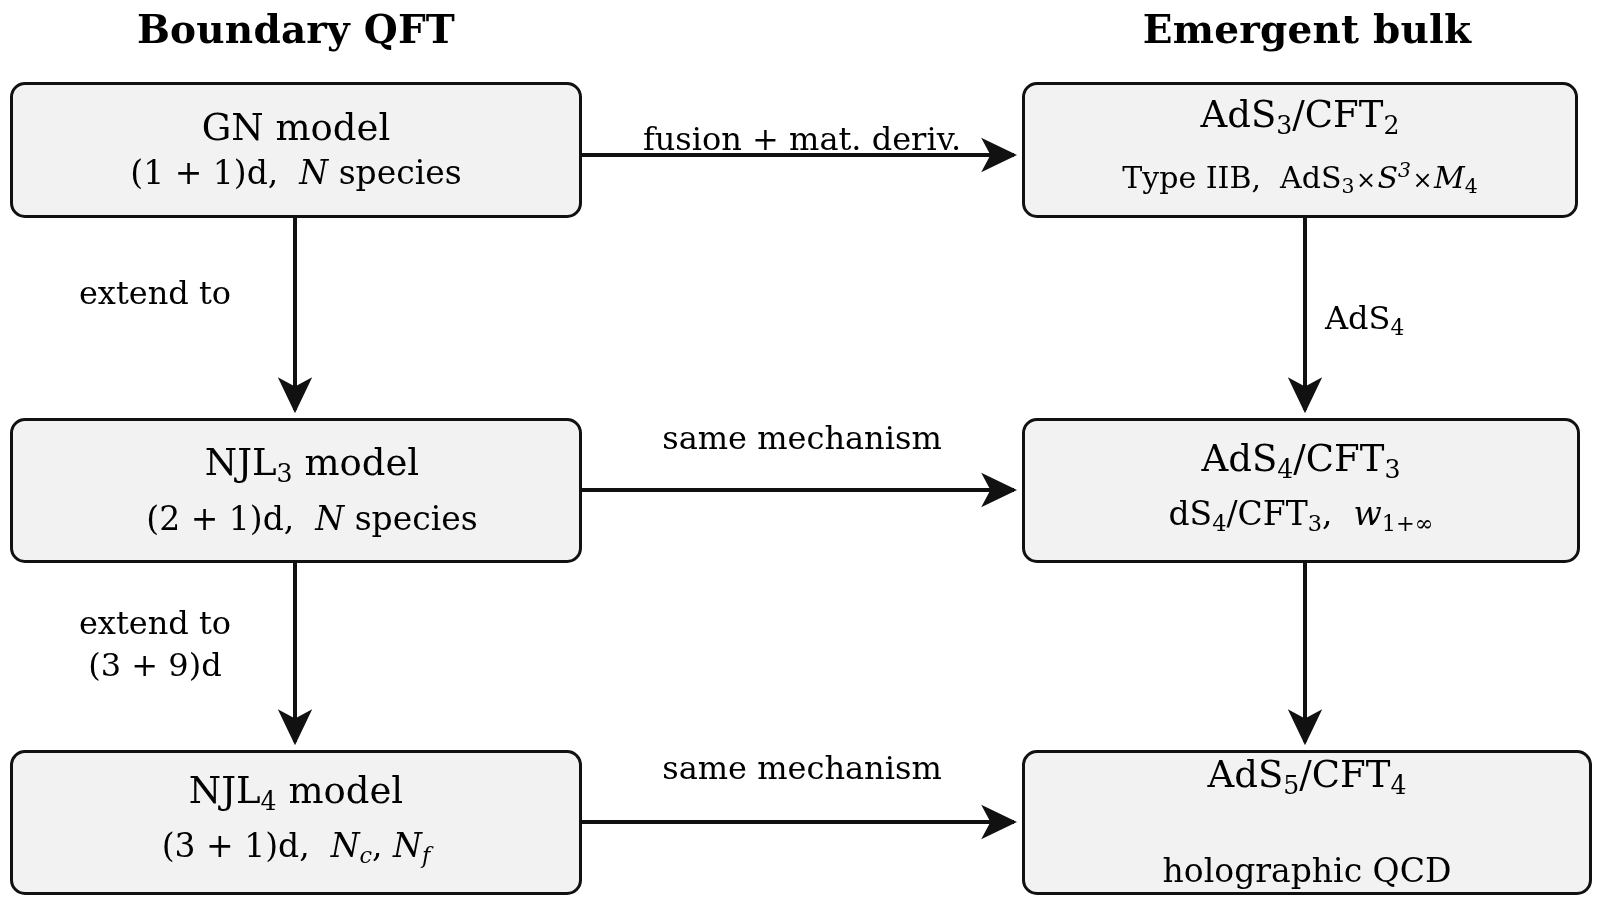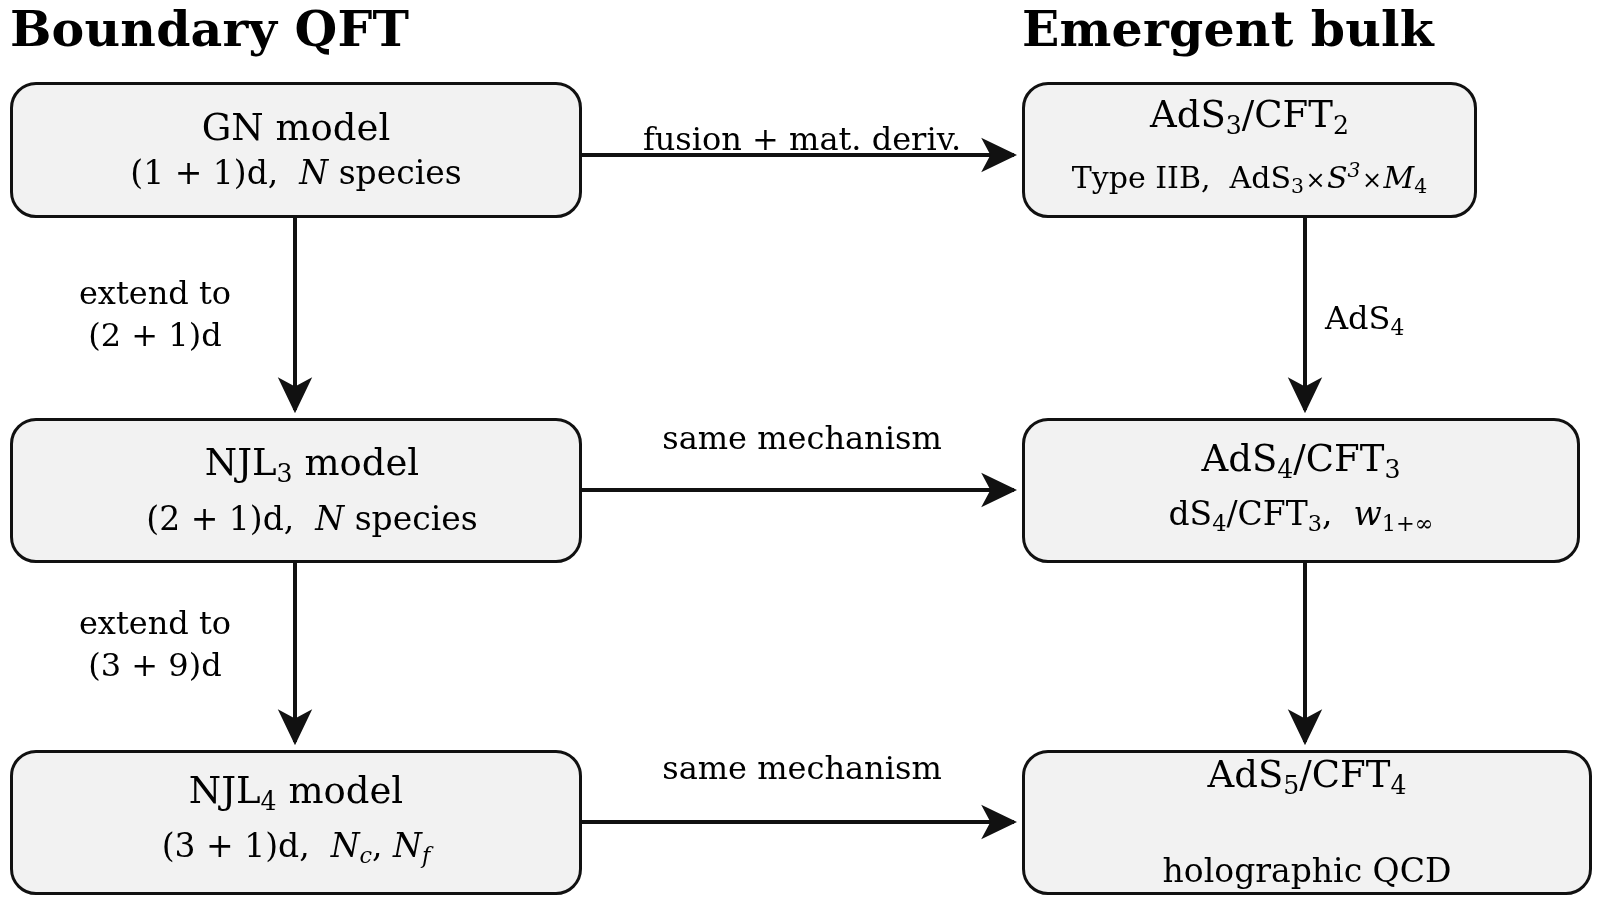--- a/index.html
+++ b/index.html
@@ -14,35 +14,35 @@
   #canvas {
     position: relative;
     width: 1600px;
     height: 910px;
     overflow: hidden;
     background: #ffffff;
   }
   .col-header {
     position: absolute;
     font-weight: bold;
-    font-size: 49px;
+    font-size: 39px;
     line-height: 46px;
-    text-align: left;
+    text-align: center;
     letter-spacing: .2px;
     white-space: nowrap;
   }
   #header-left  { left: 10px;   top: 6px;  width: 572px; }
   #header-right { left: 1022px; top: 6px;  width: 570px; }
 
   .node {
     position: absolute;
     box-sizing: border-box;
     background: #f2f2f2;
     border: 3px solid #111111;
-    border-radius: 26px;
+    border-radius: 15px;
     display: flex;
     flex-direction: column;
     align-items: center;
     justify-content: center;
     text-align: center;
     padding: 2px 6px;
   }
   .node .line1 {
     font-size: 37px;
     line-height: 46px;
@@ -52,21 +52,21 @@
     font-size: 33px;
     line-height: 44px;
     white-space: nowrap;
   }
   .node.compact .line2 { font-size: 30px; }
 
   
   #node-gn    { left: 10px;   top: 82px;  width: 572px; height: 136px; }
   #node-njl3  { left: 10px;   top: 418px; width: 572px; height: 145px; padding-left: 38px; }
   #node-njl4  { left: 10px;   top: 750px; width: 572px; height: 145px; }
-  #node-ads3  { left: 1022px; top: 82px;  width: 455px; height: 136px; }
+  #node-ads3  { left: 1022px; top: 82px;  width: 556px; height: 136px; }
   #node-ads4  { left: 1022px; top: 418px; width: 558px; height: 145px; }
   #node-ads5  { left: 1022px; top: 750px; width: 570px; height: 145px; gap: 40px; }
 
   
   #arrows {
     position: absolute;
     left: 0; top: 0;
     width: 1600px; height: 910px;
     pointer-events: none;
   }
@@ -188,21 +188,20 @@
   </div>
 
   <div class="edge-label" id="lbl-fusion">fusion + mat. deriv.</div>
 
   <div class="edge-label" id="lbl-same1">same mechanism</div>
 
   <div class="edge-label" id="lbl-same2">same mechanism</div>
 
   <div class="edge-label two-line" id="lbl-extend-21">
     <div>extend to</div>
-    <div>(2 + 1)d</div>
   </div>
 
   <div class="edge-label two-line" id="lbl-extend-31">
     <div>extend to</div>
     <div>(3 + 9)d</div>
   </div>
 
   <div class="edge-label" id="lbl-ads4">
     <span>AdS</span><span class="sub">4</span>
   </div>

